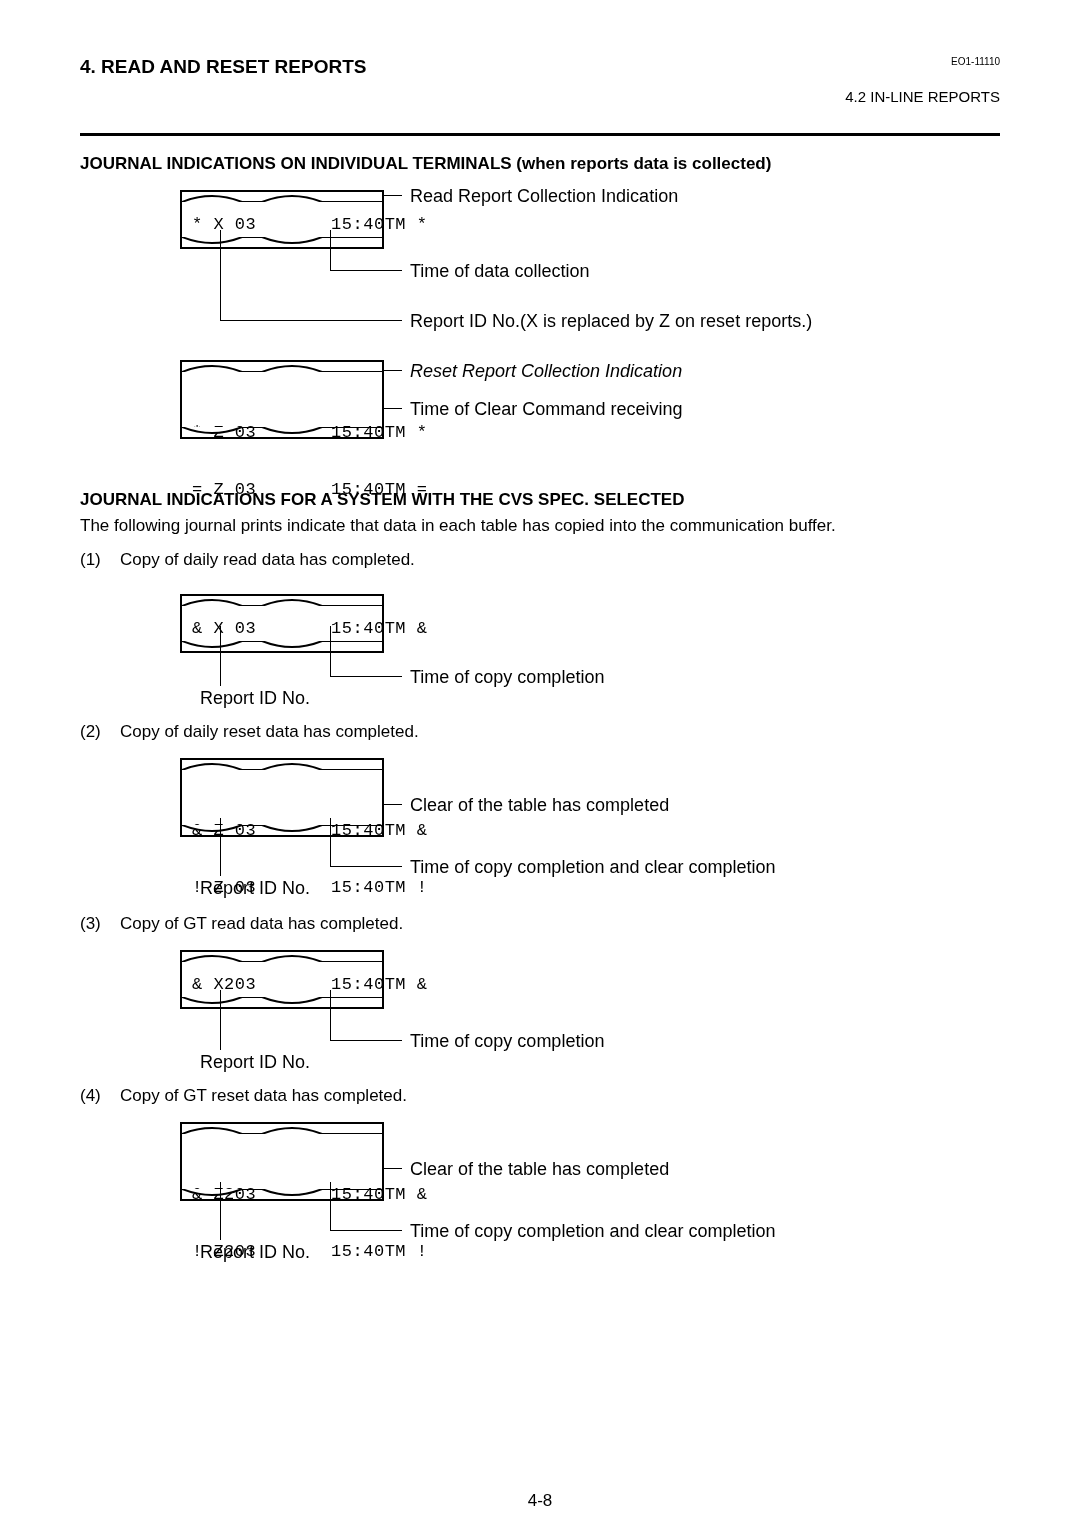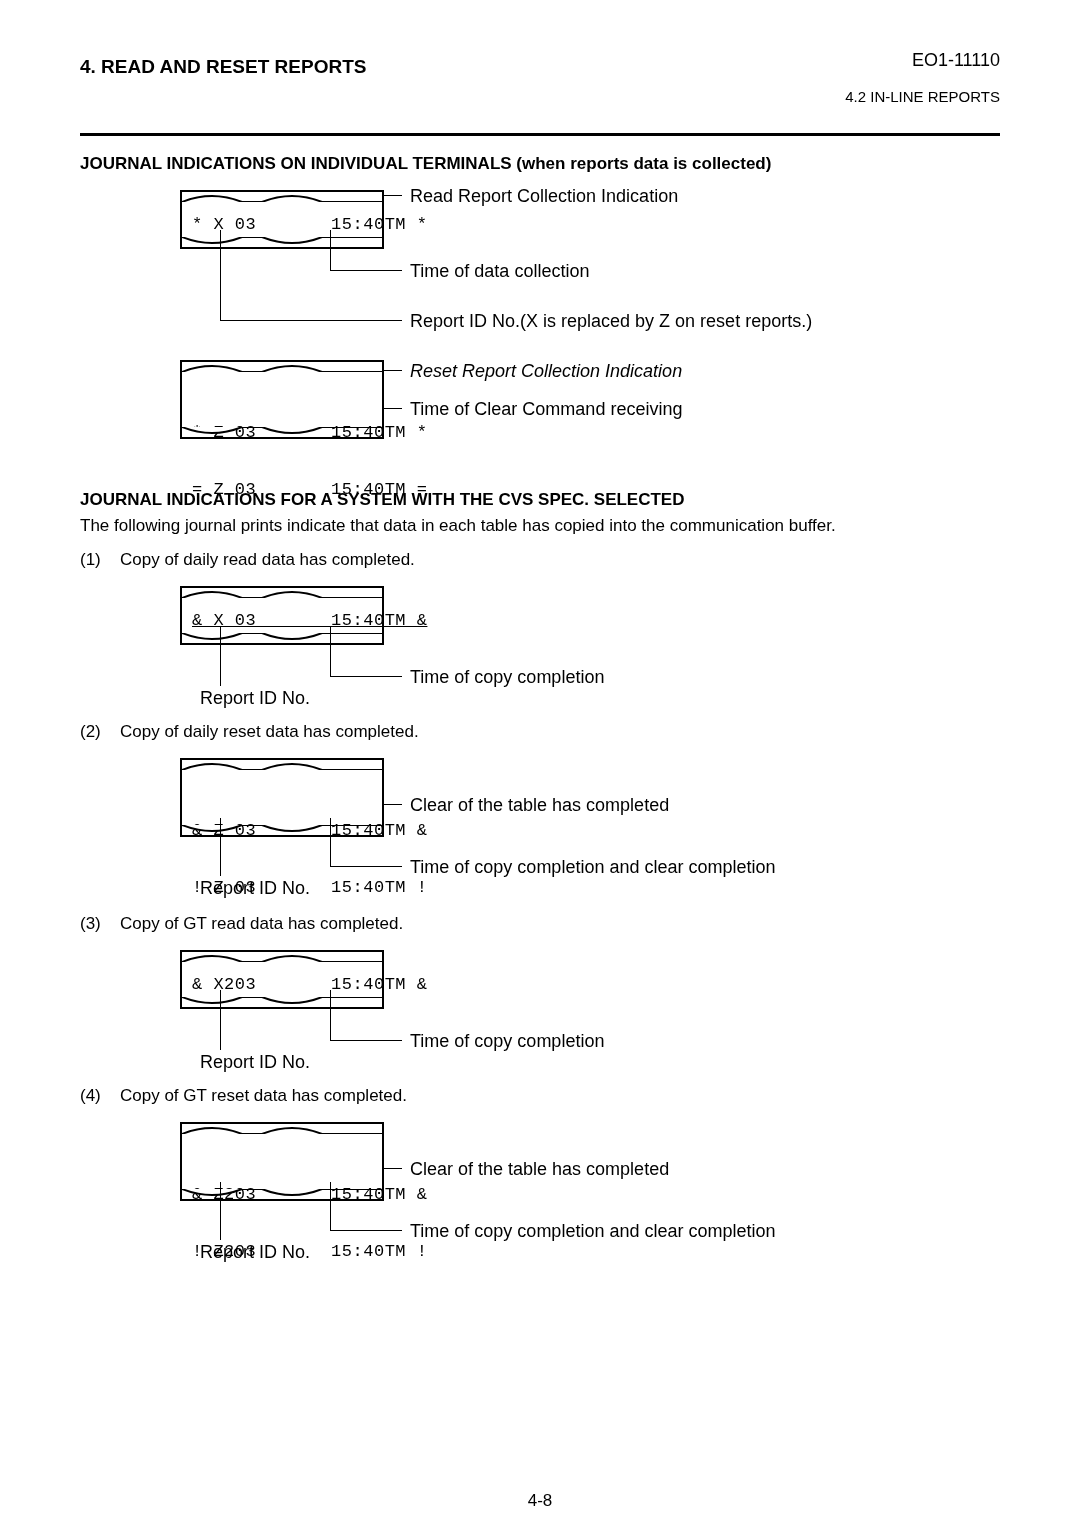--- a/index.html
+++ b/index.html
@@ -13,21 +13,21 @@
   .page {
     width: 1080px;
     height: 1525px;
     position: relative;
     margin: 16px auto;
     box-sizing: border-box;
     padding: 40px 80px 40px 80px;
     font-size: 17px;
   }
   .hdr-left { font-weight: bold; font-size: 19px; }
-  .hdr-right { position: absolute; right: 80px; top: 34px; font-size: 18px; }
+  .hdr-right { position: absolute; right: 80px; top: 40px; font-size: 10px; }
   .hdr-sub  { position: absolute; right: 80px; top: 72px; font-size: 15px; }
   .hr-thick { border: none; border-top: 3px solid #000; margin: 14px 0 18px 0; }
   .sec-title { font-weight: bold; margin-top: 10px; margin-bottom: 6px; }
   .mono { font-family: "Courier New", Courier, monospace; font-size: 17px; white-space: pre; letter-spacing: 0.5px; }
   .receipt-box {
     border: 2px solid #000;
     position: absolute;
     background: #fff;
     width: 200px;
   }
@@ -109,21 +109,21 @@
   </div>
 
   <div class="sec-title">JOURNAL INDICATIONS FOR A SYSTEM WITH THE CVS SPEC. SELECTED</div>
   <div style="margin-bottom:14px;">The following journal prints indicate that data in each table has copied into the communication buffer.</div>
 
   <div class="listrow">
     <div class="listnum">(1)</div>
     <div>Copy of daily read data has completed.</div>
   </div>
   <div style="position:relative; height:140px;">
-    <div class="receipt-box" style="left:100px; top:10px; height:55px;text-decoration:underline;">
+    <div class="receipt-box" style="left:100px; top:18px; height:55px;">
       <svg class="torn" style="top:-2px;left:0;" viewBox="0 0 200 12">
           <path d="M0 12 Q30 0 60 12 L200 12" fill="#fff" stroke="#000" stroke-width="2"></path>
           <path d="M80 12 Q110 0 140 12" fill="#fff" stroke="#000" stroke-width="2"></path>
         </svg>
       <div class="receipt-inner mono" style="padding-top:23px;">&amp; X 03       15:40TM &amp;</div>
       <svg class="torn" style="bottom:-2px;left:0;transform:scaleY(-1);" viewBox="0 0 200 12">
           <path d="M0 12 Q30 0 60 12 L200 12" fill="#fff" stroke="#000" stroke-width="2"></path>
           <path d="M80 12 Q110 0 140 12" fill="#fff" stroke="#000" stroke-width="2"></path>
         </svg>
     </div>

